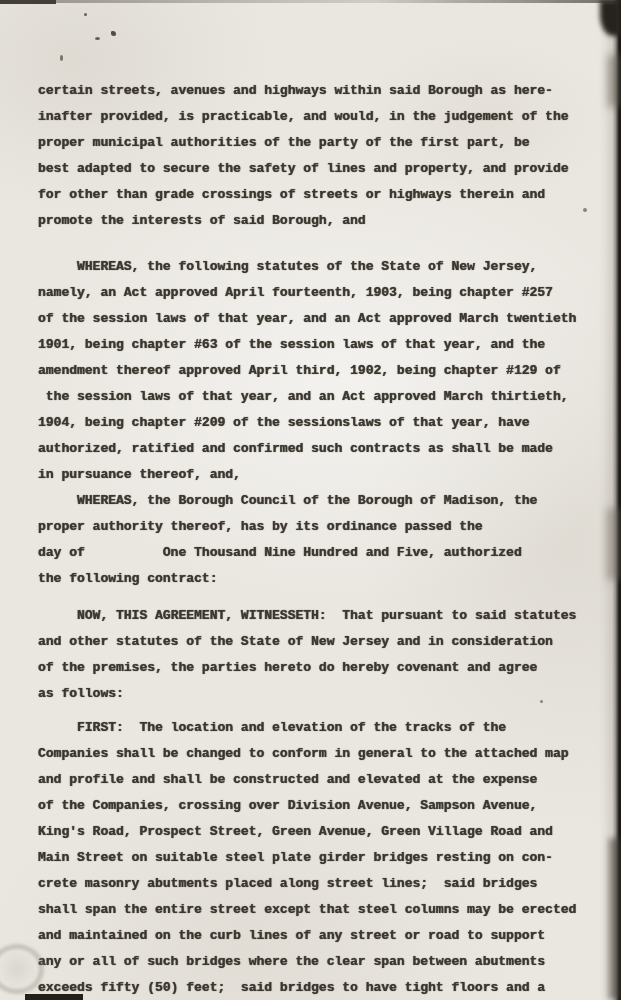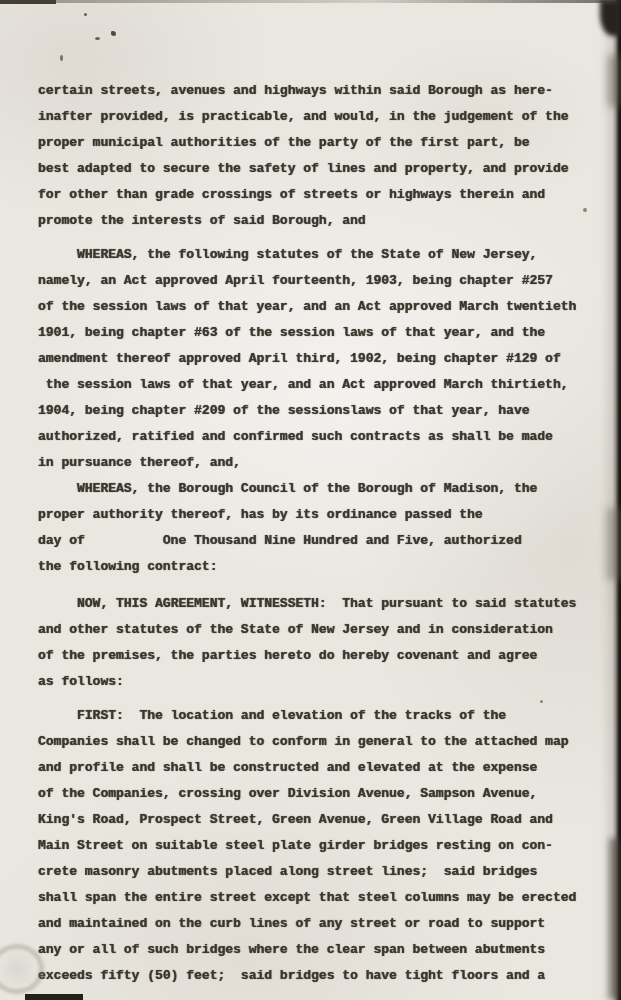--- a/index.html
+++ b/index.html
@@ -20,21 +20,21 @@
     position:absolute;
     left:38px;top:78px;width:566px;
     font-size:13px;
     line-height:26px;
     font-weight:bold;
     color:#3b372f;
     white-space:pre-wrap;
     text-shadow:0.5px 0 0.8px rgba(58,53,45,.75), -0.4px 0 0.8px rgba(58,53,45,.5);
   }
   .para{margin:0;}
-  .text-block .para:nth-child(2){margin-top:8px;}
+  .text-block .para:nth-child(2){margin-top:20px;}
   .text-block .para:nth-child(3){}
   .text-block .para:nth-child(4){margin-top:11px;}
   .text-block .para:nth-child(5){margin-top:8px;}
   .line{min-height:26px;}
 
   
   .a{position:absolute;}
   .edge-right{
     right:0;top:0;width:9px;height:1000px;
     background:linear-gradient(to right, rgba(25,22,18,0) 0%, rgba(25,22,18,.28) 35%, #1d1a16 78%);

